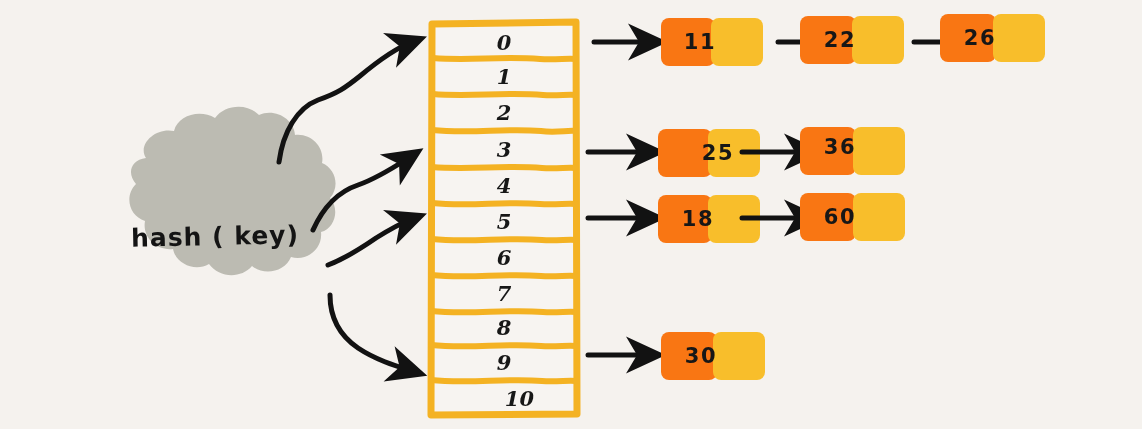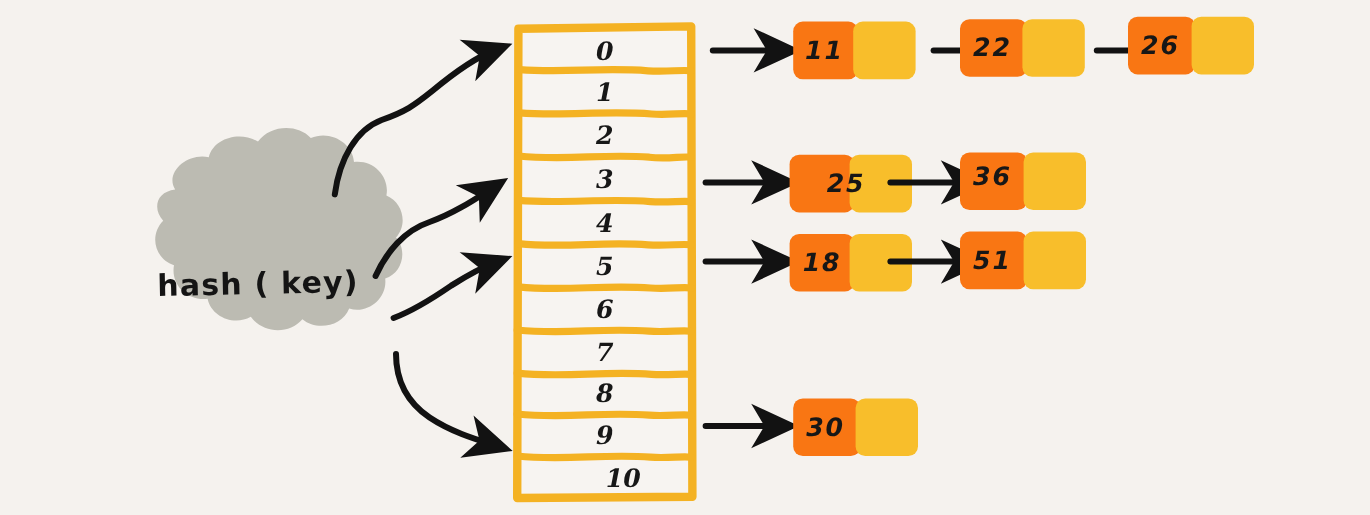--- a/index.html
+++ b/index.html
@@ -44,23 +44,22 @@
     color: #171717;
     text-align: center;
     width: 60px;
   }
   .node-val {
     position: absolute;
     font-family: "DejaVu Sans", sans-serif;
     font-size: 21px;
     font-weight: 700;
     color: #171717;
-    text-align: center;
+    text-align: right;
     letter-spacing: 1.5px;
-    font-style: italic;
   }
 </style>
 </head>
 <body>
 
 <div id="canvas">
 
   <svg class="layer" viewBox="0 0 1142 429">
     <defs>
       <marker id="ah" markerWidth="9" markerHeight="9" refX="5.2" refY="4.3" orient="auto" markerUnits="strokeWidth">
@@ -165,17 +164,17 @@
   <div class="bucket-num" style="left:474px; top:386px;text-align:right;">10</div>
 
   <div class="node-val" style="left:658px; top:30px; width:58px;">11</div>
   <div class="node-val" style="left:798px; top:28px; width:58px;">22</div>
   <div class="node-val" style="left:938px; top:26px; width:58px;">26</div>
 
   <div class="node-val" style="left:676px; top:141px; width:58px;">25</div>
   <div class="node-val" style="left:798px; top:135px; width:58px;">36</div>
 
   <div class="node-val" style="left:656px; top:207px; width:58px;">18</div>
-  <div class="node-val" style="left:798px; top:205px; width:58px;">51</div>
+  <div class="node-val" style="left:798px; top:205px; width:58px;">60</div>
 
   <div class="node-val" style="left:659px; top:344px; width:58px;">30</div>
 
 </div>
 
 </body></html>

